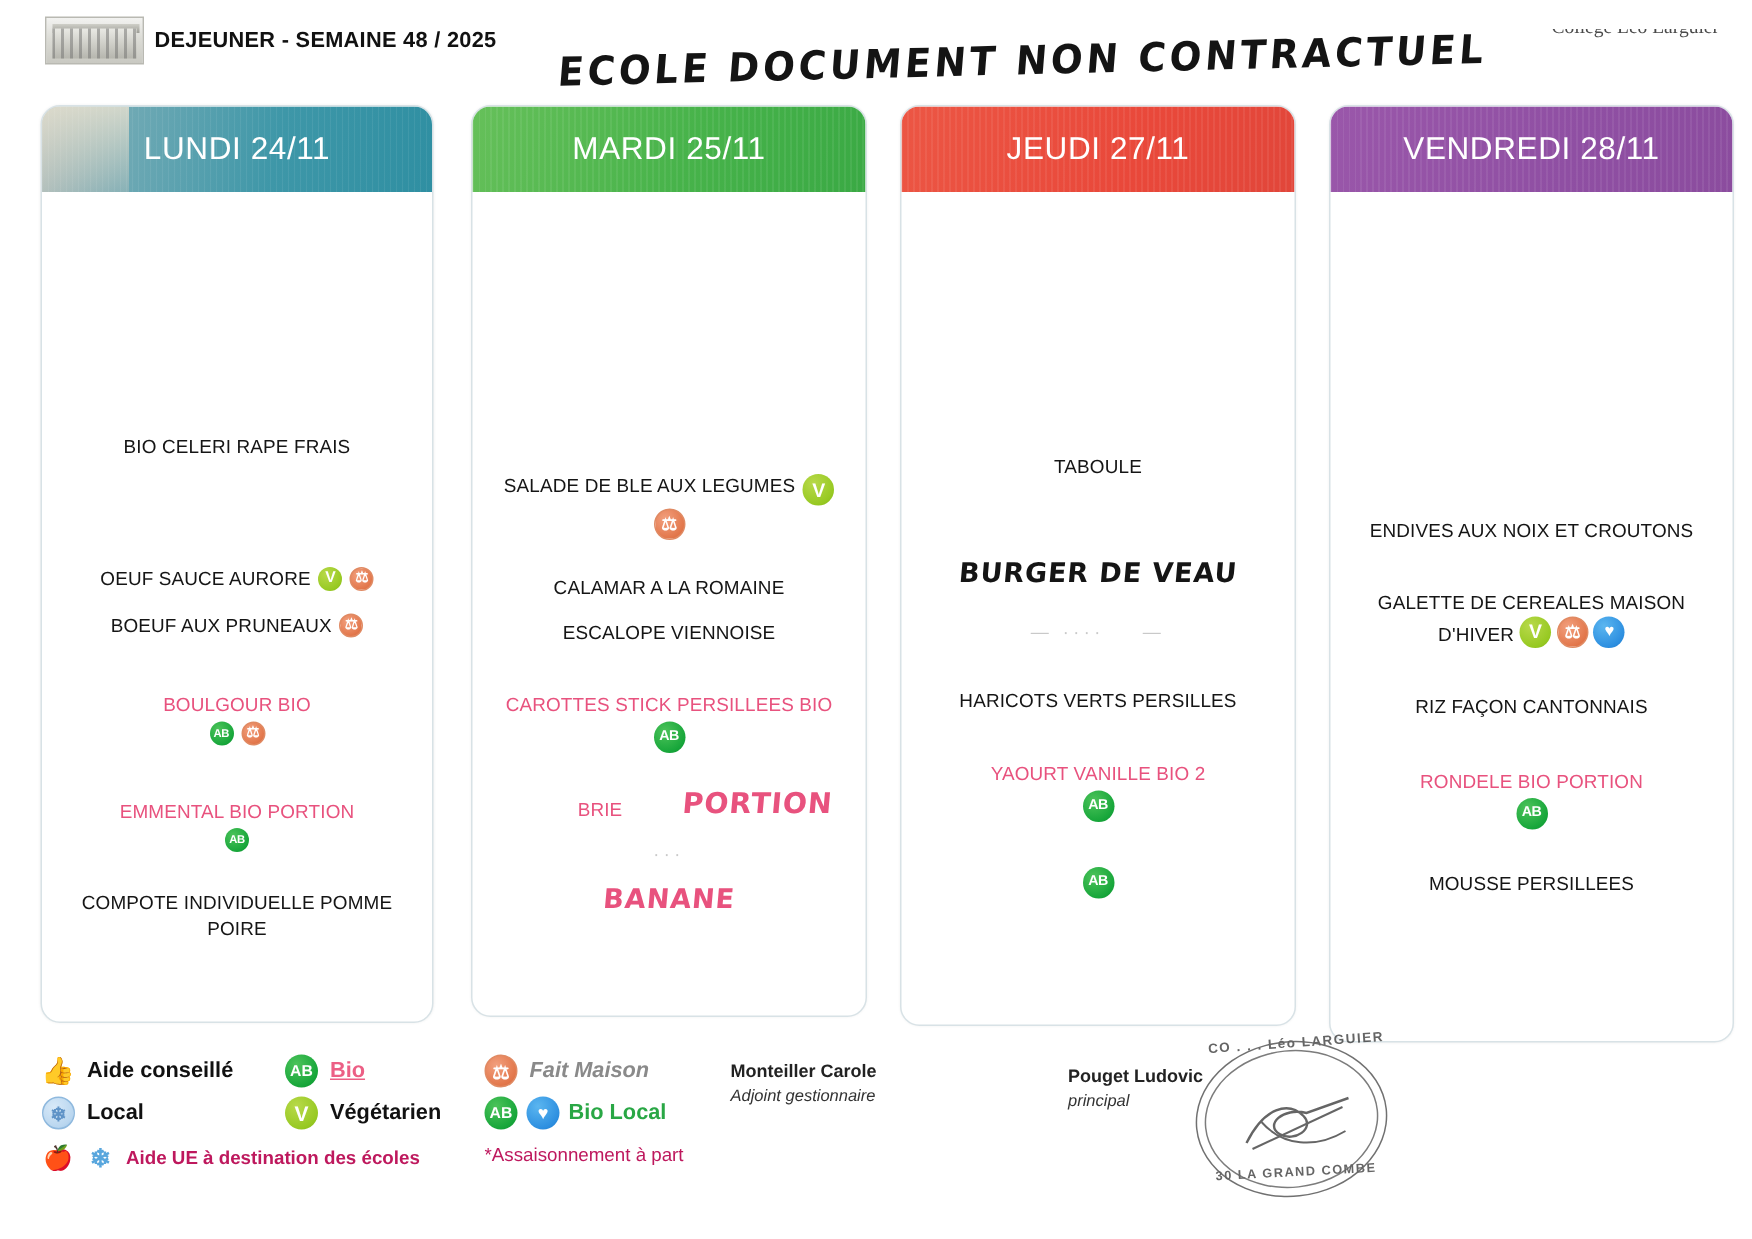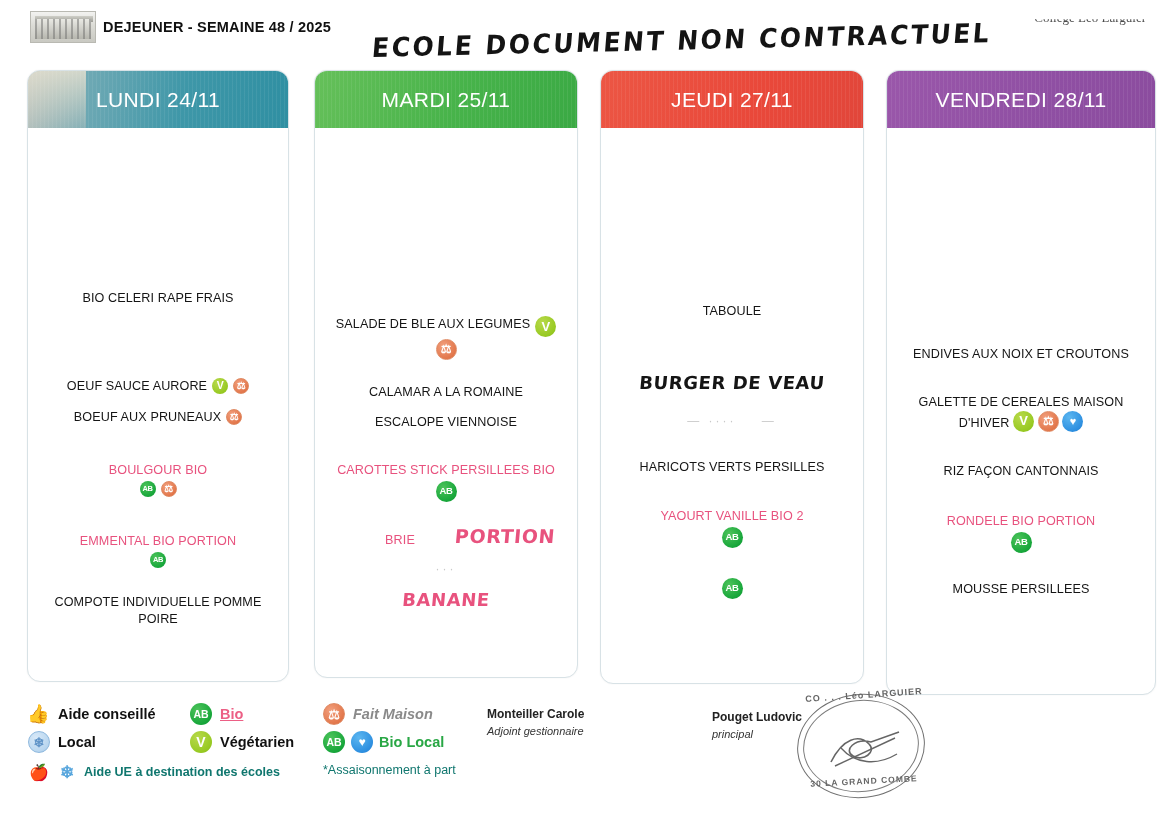--- a/index.html
+++ b/index.html
@@ -150,21 +150,21 @@
   }
 
   
   #legend { position:absolute; left:0; top:695px; width:1168px; height:100px; }
   .lg-item { position:absolute; display:flex; align-items:center; gap:8px;
              font-size:14.5px; font-weight:bold; white-space:nowrap; }
   .lg-item .lbl-green { color:#29a745; }
   .lg-item .lbl-pink  { color:#ec5f85;text-decoration:underline; }
   .lg-item .lbl-gray  { color:#8a8a8a;font-style:italic; }
   .lg-item .lbl-dark  { color:#111; }
-  .lg-note { position:absolute; font-size:12.5px; color:#0f766e; white-space:nowrap; }
+  .lg-note { position:absolute; font-size:12.5px; color:#be185d; white-space:nowrap; }
 
   .ic { width:22px; height:22px; border-radius:50%; position:relative; flex:0 0 auto; }
   .ic span { position:absolute; inset:0; display:flex; align-items:center;
              justify-content:center; color:#fff; font-weight:bold;
              font-size:10.5px; font-family:"Liberation Sans", sans-serif; }
 
   .ic-thumb { background:none; }
   .ic-thumb::before{
     content:"\1F44D"; position:absolute; inset:0; font-size:18px;
     display:flex; align-items:center; justify-content:center;

